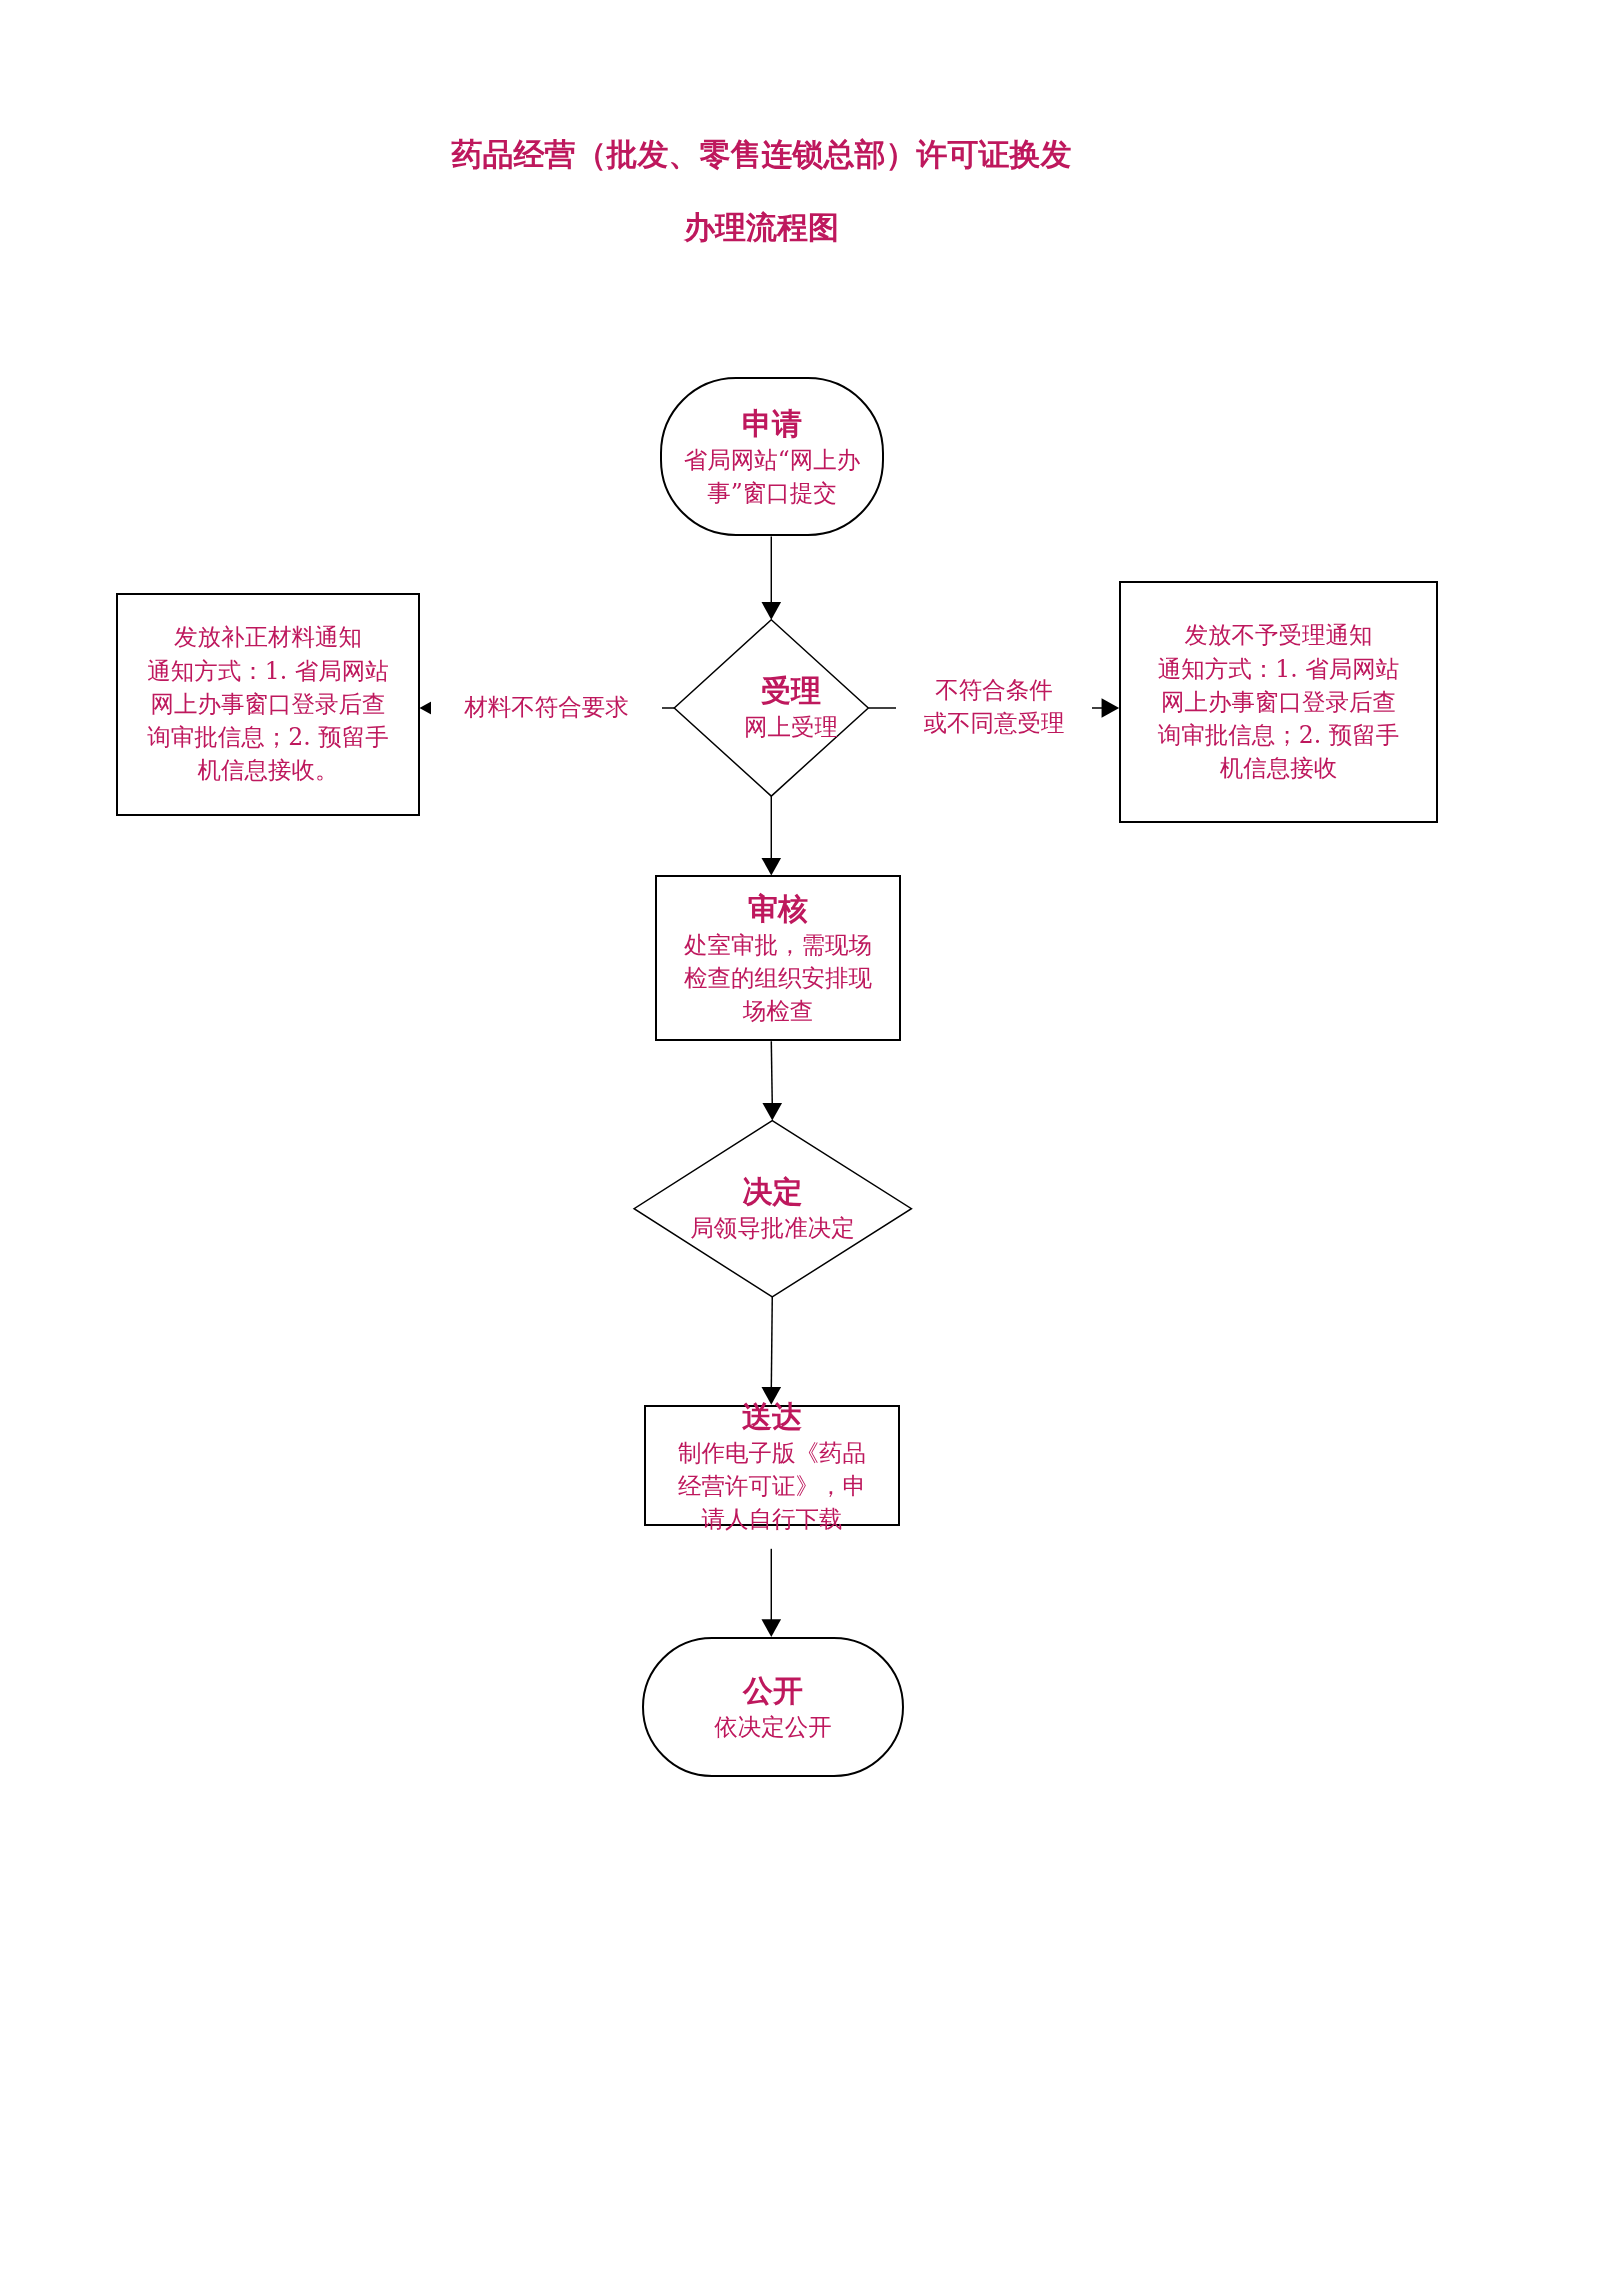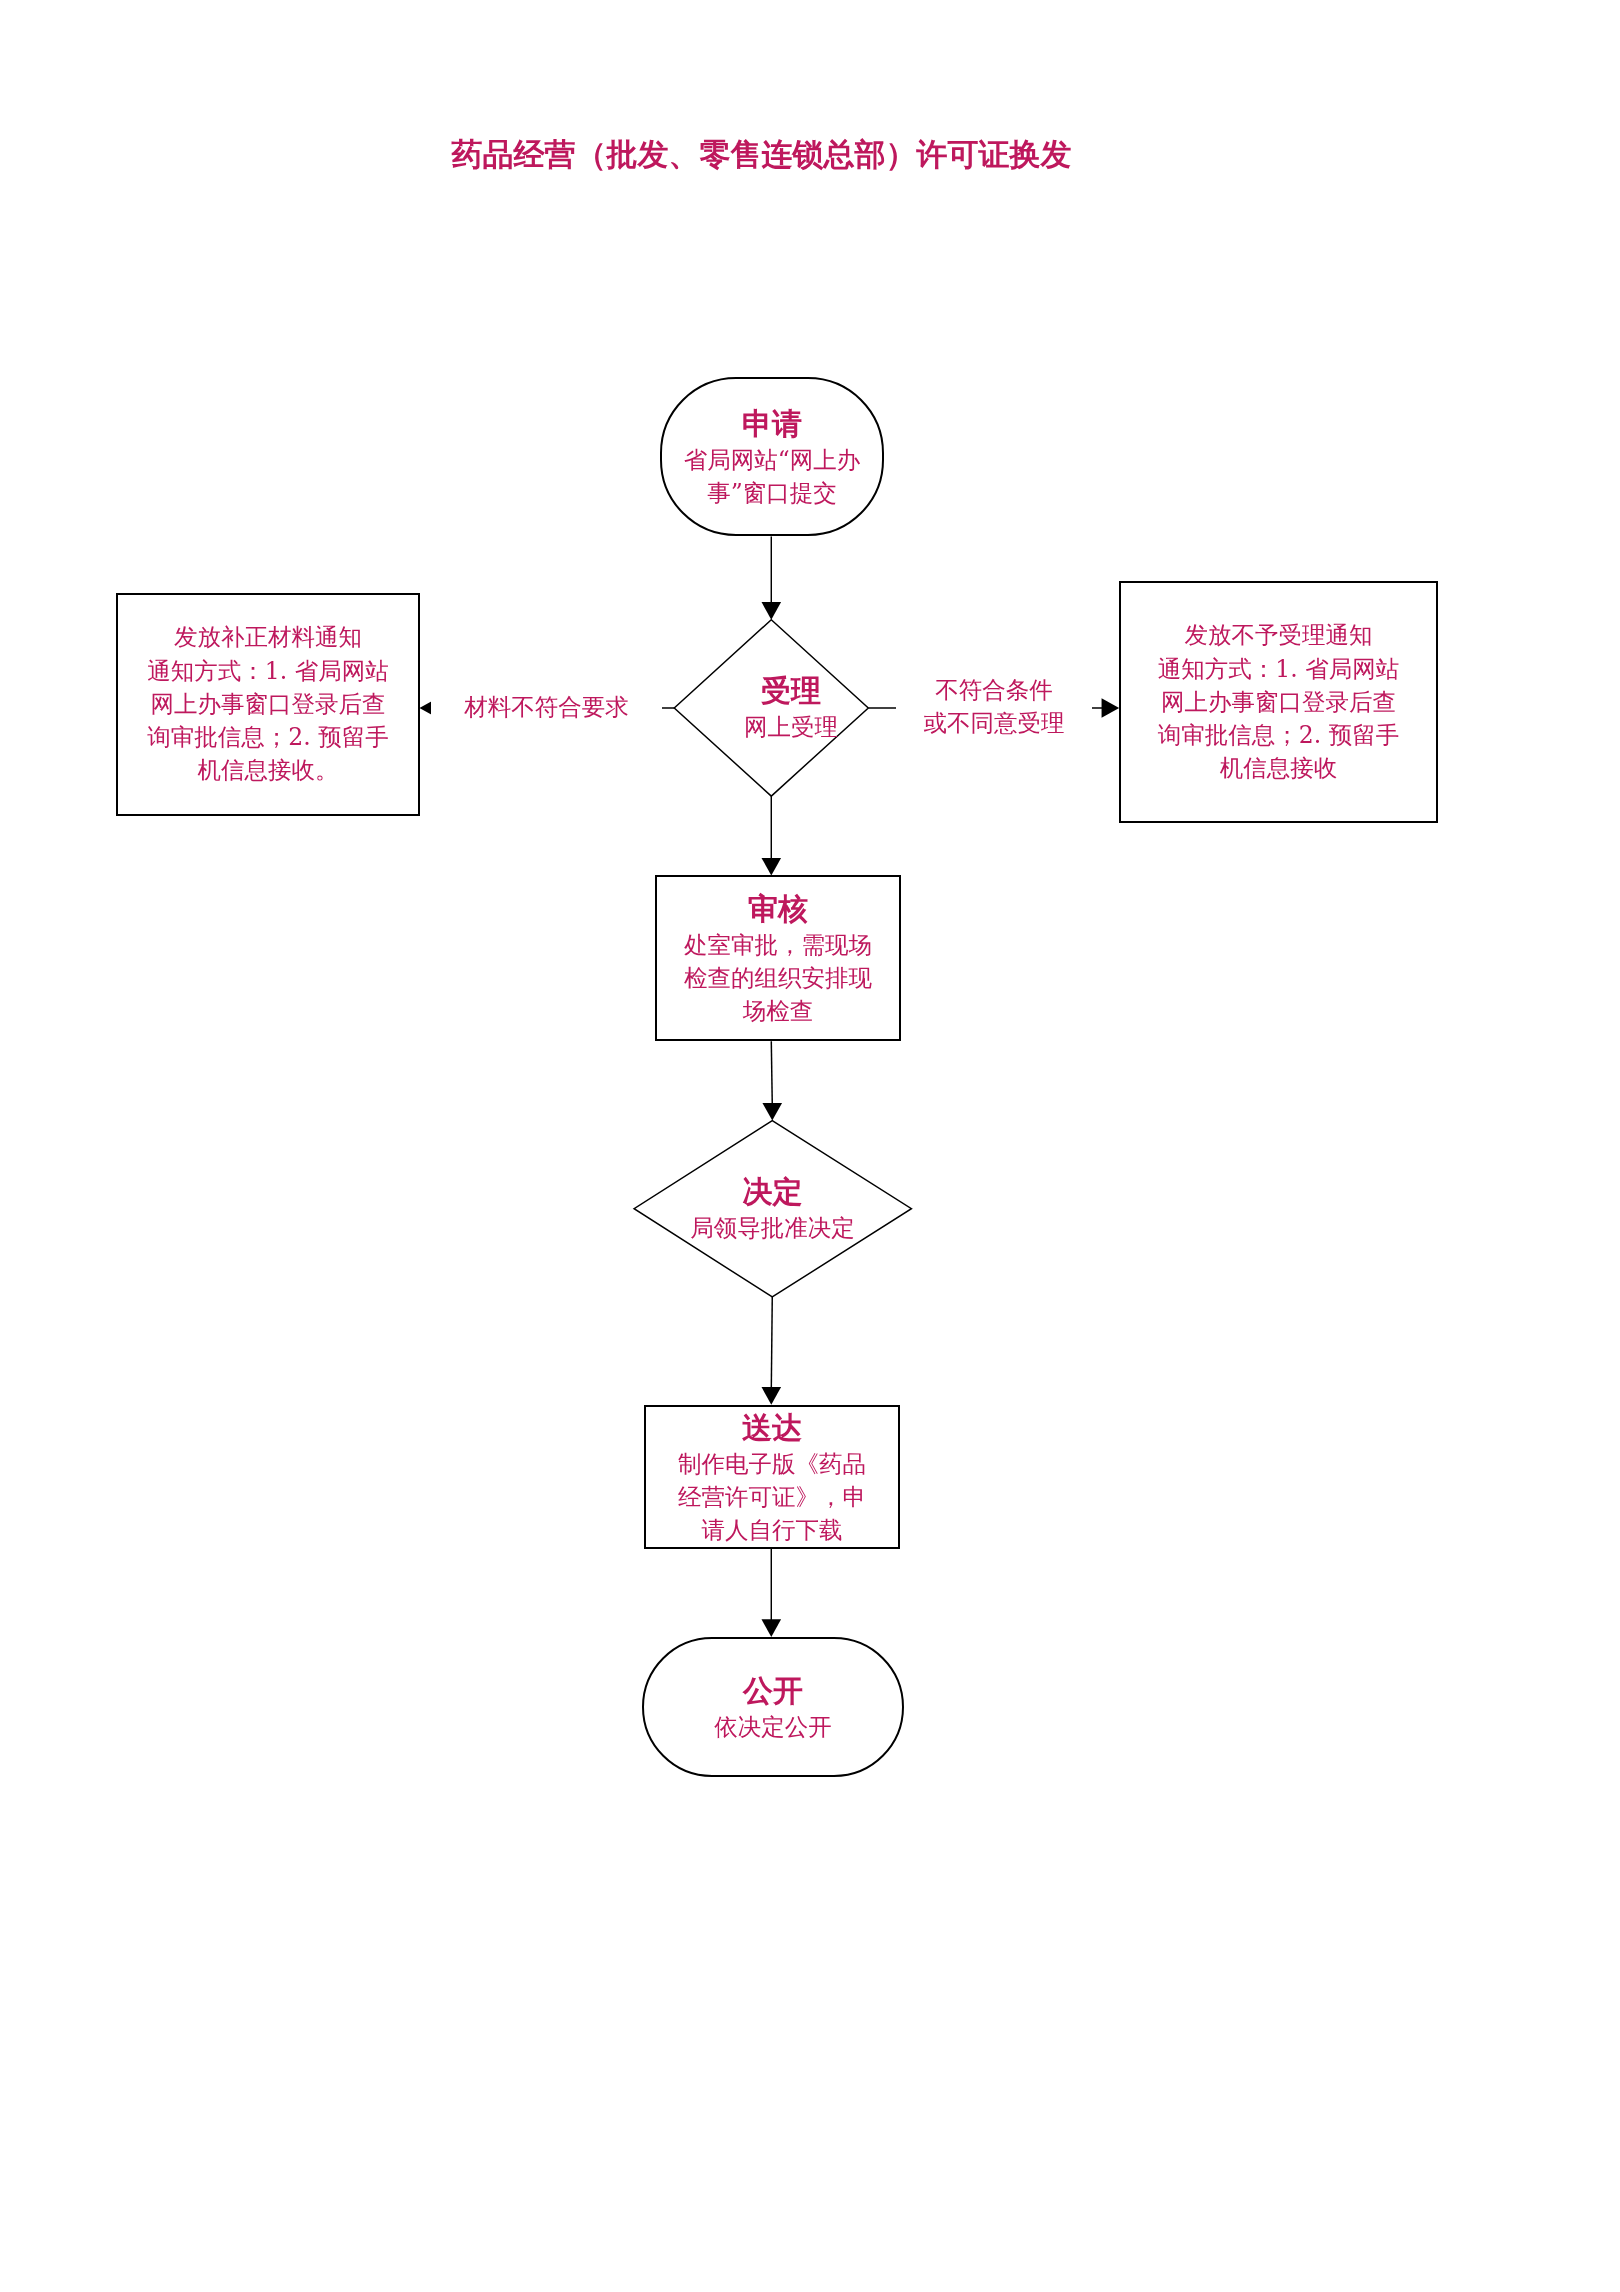--- a/index.html
+++ b/index.html
@@ -69,21 +69,21 @@
     line-height: 33px;
     text-align: center;
     z-index: 3;
   }
   #apply   { left: 660px; top: 377px;  width: 224px; height: 159px; border-radius: 76px; padding: 0 11.8px; }
   #accept  { left: 694px; top: 619px;  width: 194px; height: 176px; }
   #left-notice  { left: 116px;  top: 593px; width: 304px; height: 223px; padding: 0 29px; }
   #right-notice { left: 1119px; top: 581px; width: 319px; height: 242px; padding: 0 35px; }
   #review  { left: 655px; top: 875px;  width: 246px; height: 166px; padding: 0 19.6px; }
   #decide  { left: 634px; top: 1120px; width: 277px; height: 176px; }
-  #deliver { left: 644px; top: 1405px; width: 256px; height: 144px; padding: 0 25.5px; }
+  #deliver { left: 644px; top: 1405px; width: 256px; height: 121px; padding: 0 25.5px; }
   #publish { left: 642px; top: 1637px; width: 262px; height: 140px; border-radius: 71px; }
   #label-left  { left: 431px; top: 691px; width: 231px; }
   #label-right { left: 896px; top: 674px; width: 196px; }
 </style>
 </head>
 <body>
 
 <div class="page">
 
   <svg class="connector-layer" viewBox="0 0 1653 2339" xmlns="http://www.w3.org/2000/svg">
@@ -108,20 +108,21 @@
 
     <line x1="787" y1="1580" x2="787" y2="1655" stroke="#000" stroke-width="1.5"></line>
     <polygon points="777,1652 797,1652 787,1670" fill="#000"></polygon>
 
     <polygon points="787,632 886,722 787,812 688,722" fill="#ffffff" stroke="#000" stroke-width="1.5"></polygon>
 
     <polygon points="788,1143 930,1233 788,1323 647,1233" fill="#ffffff" stroke="#000" stroke-width="1.5"></polygon>
   </svg>
 
   <div class="page-title title-1">药品经营（批发、零售连锁总部）许可证换发</div>
+  <div class="page-title title-2">办理流程图</div>
 
   <div class="node terminator" id="apply">
     <div class="node-title">申请</div>
     <div class="node-desc">省局网站“网上办事”窗口提交</div>
   </div>
 
   <div class="node no-bg" id="accept">
     <div class="node-title">受理</div>
     <div class="node-desc">网上受理</div>
   </div>

